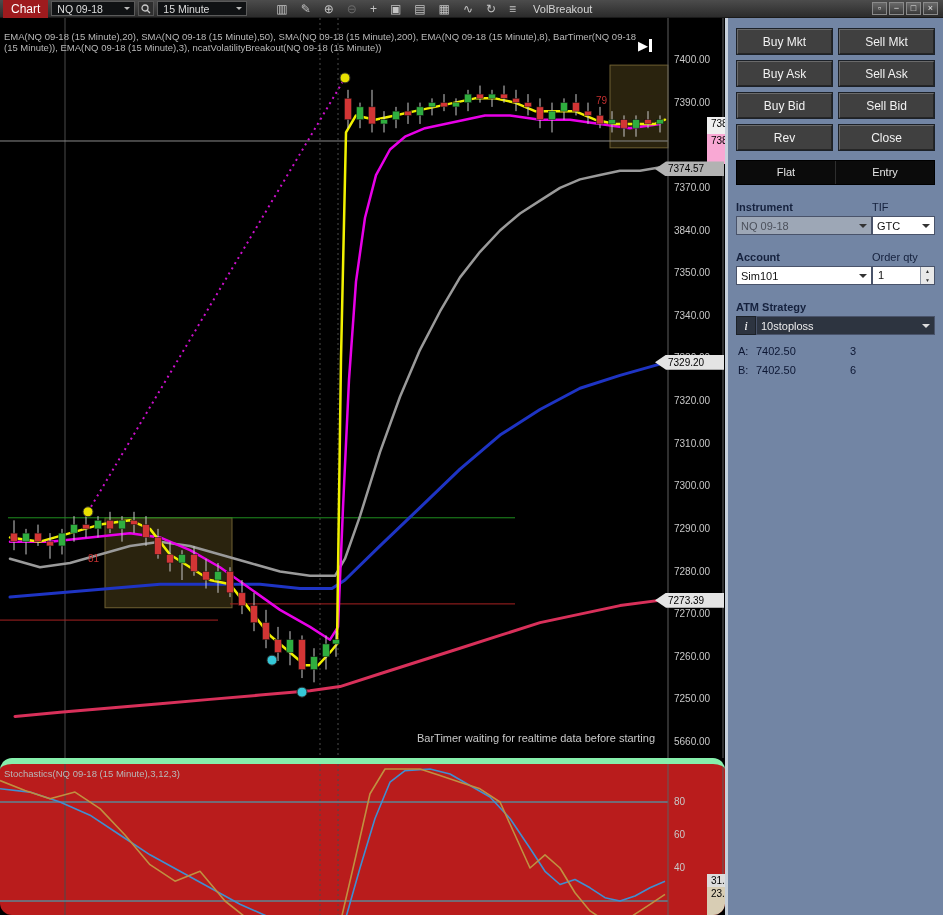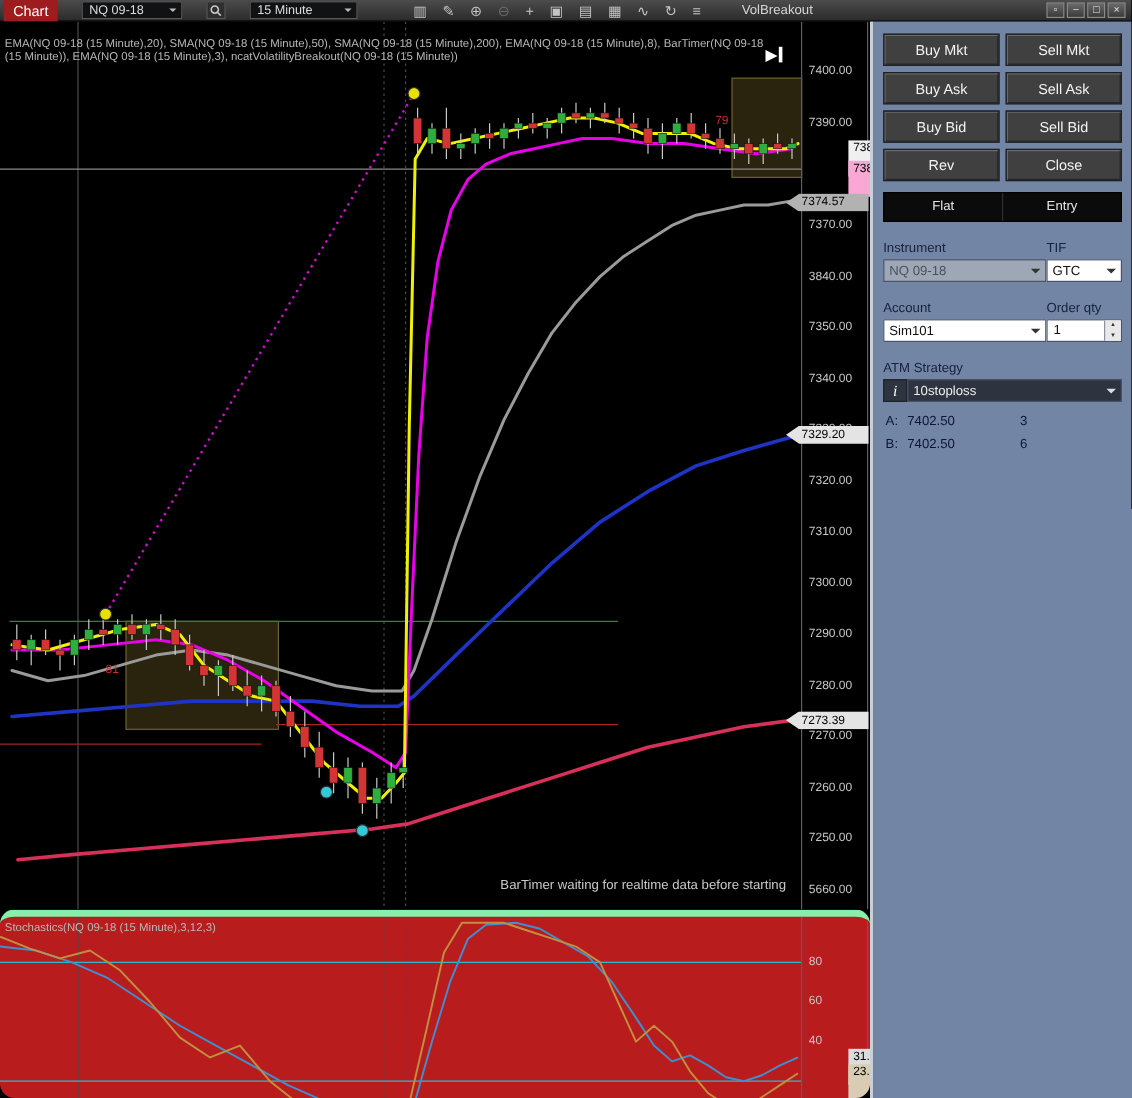--- a/index.html
+++ b/index.html
@@ -7,21 +7,21 @@
   body {
     position:relative; background:#000; overflow:hidden;
     font-family:"Liberation Sans", sans-serif;
   }
 
   
   #toolbar {
     position:absolute; left:0; top:0; width:943px; height:18px;
     background:linear-gradient(#4c4c4c,#2b2b2b);
     border-bottom:1px solid #1a1a1a;
-    display:flex; align-items:center; gap:20px; padding:0 3px;
+    display:flex; align-items:center; gap:3px; padding:0 3px;
   }
   #chart-red-label {
     height:18px; padding:0 8px; background:#9e1b1e; color:#fff;
     font-size:12px; display:flex; align-items:center;
   }
   .tb-combo {
     position:relative; height:15px; background:#101214; border:1px solid #5a5a5a;
     color:#ddd; font-size:10.5px; padding:0 16px 0 5px; display:flex; align-items:center;
   }
   .tb-combo::after {
@@ -104,21 +104,21 @@
   }
   .tab {
     flex:1; color:#e6e6e6; font-size:11px; text-align:center; line-height:23px;
   }
   .tab:first-child { border-right:1px solid #2e2e2e; }
   #pnl-bar {
     margin-top:3px; height:25px; background:#0b0b0b; border:1px solid #000;
     color:#e6e6e6; font-size:11px; text-align:center; line-height:23px;
   }
   .lbl-row { display:flex; margin-top:16px; }
-  .lbl-row .plabel:first-child { width:136px; }
+  .lbl-row .plabel:first-child { width:136px;font-weight:bold; }
   .plabel { font-size:11px; color:#15213d; }
   .ctl-row { display:flex; margin-top:3px; }
   .combo {
     position:relative; height:19px; background:#fff; border:1px solid #49536a;
     font-size:11px; color:#111; display:flex; align-items:center;
     padding:0 16px 0 4px;
   }
   .combo::after {
     content:""; position:absolute; right:4px; top:7px;
     border:4px solid transparent; border-top-color:#333;

